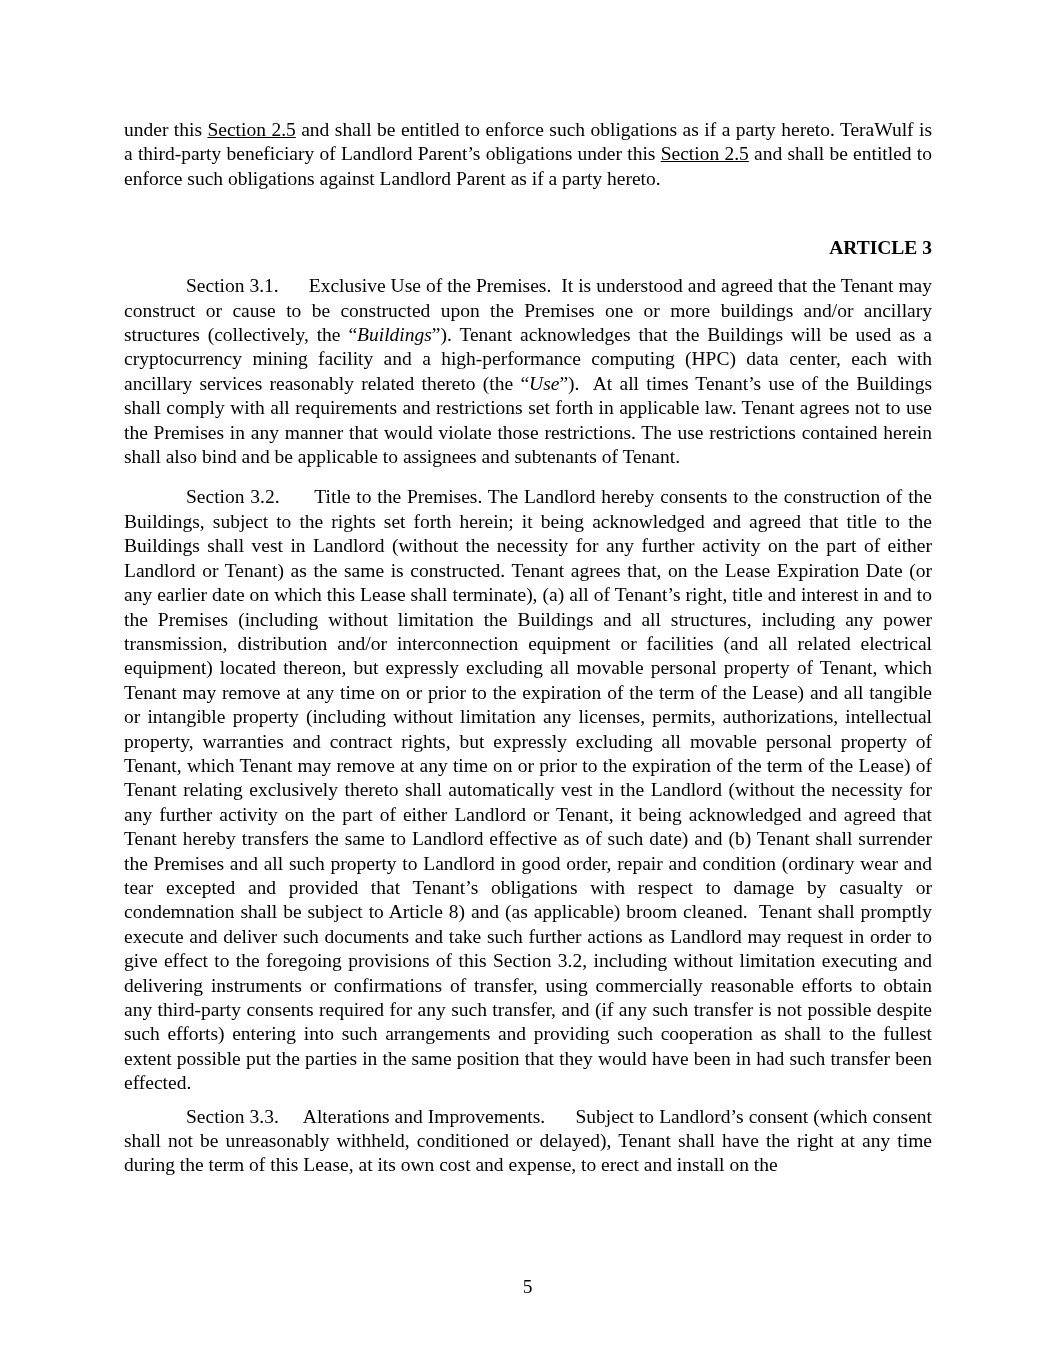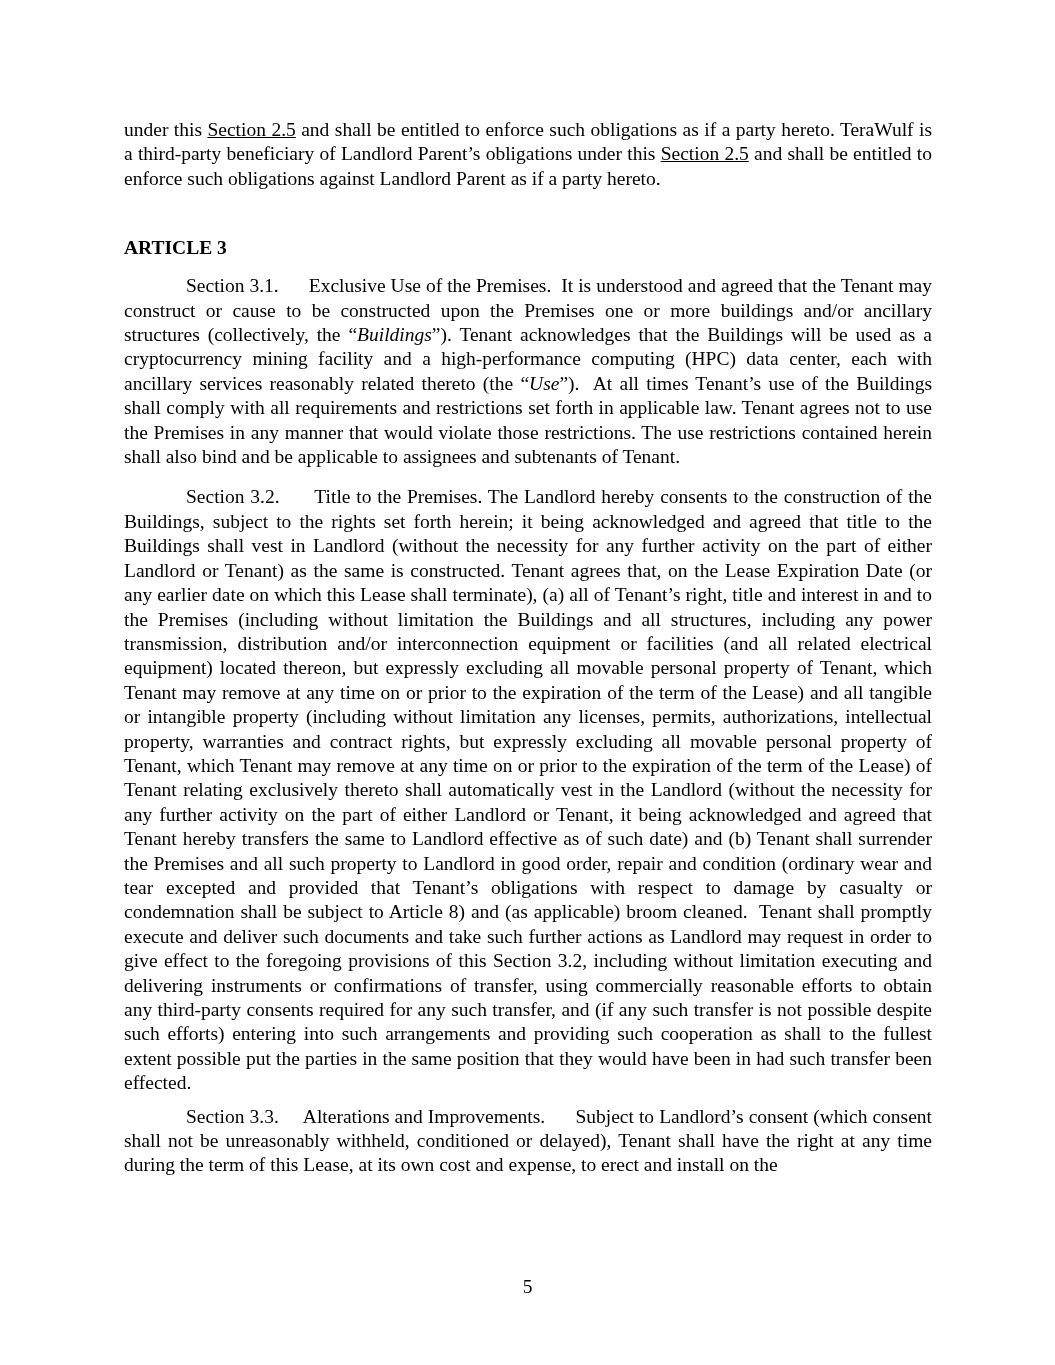--- a/index.html
+++ b/index.html
@@ -29,21 +29,21 @@
     text-align: justify;
     margin: 0 0 9px 0;
   }
   .para.indent {
     text-indent: 62px;
   }
   .article-heading {
     font-size: 19.5px;
     line-height: 25px;
     font-weight: bold;
-    text-align: left;
+    text-align: right;
     margin: 44px 0 14px 0;
   }
   .article-heading .article-number {
     margin-bottom: 0;
   }
   .page-number {
     position: absolute;
     top: 1276px;
     left: 0;
     width: 100%;

